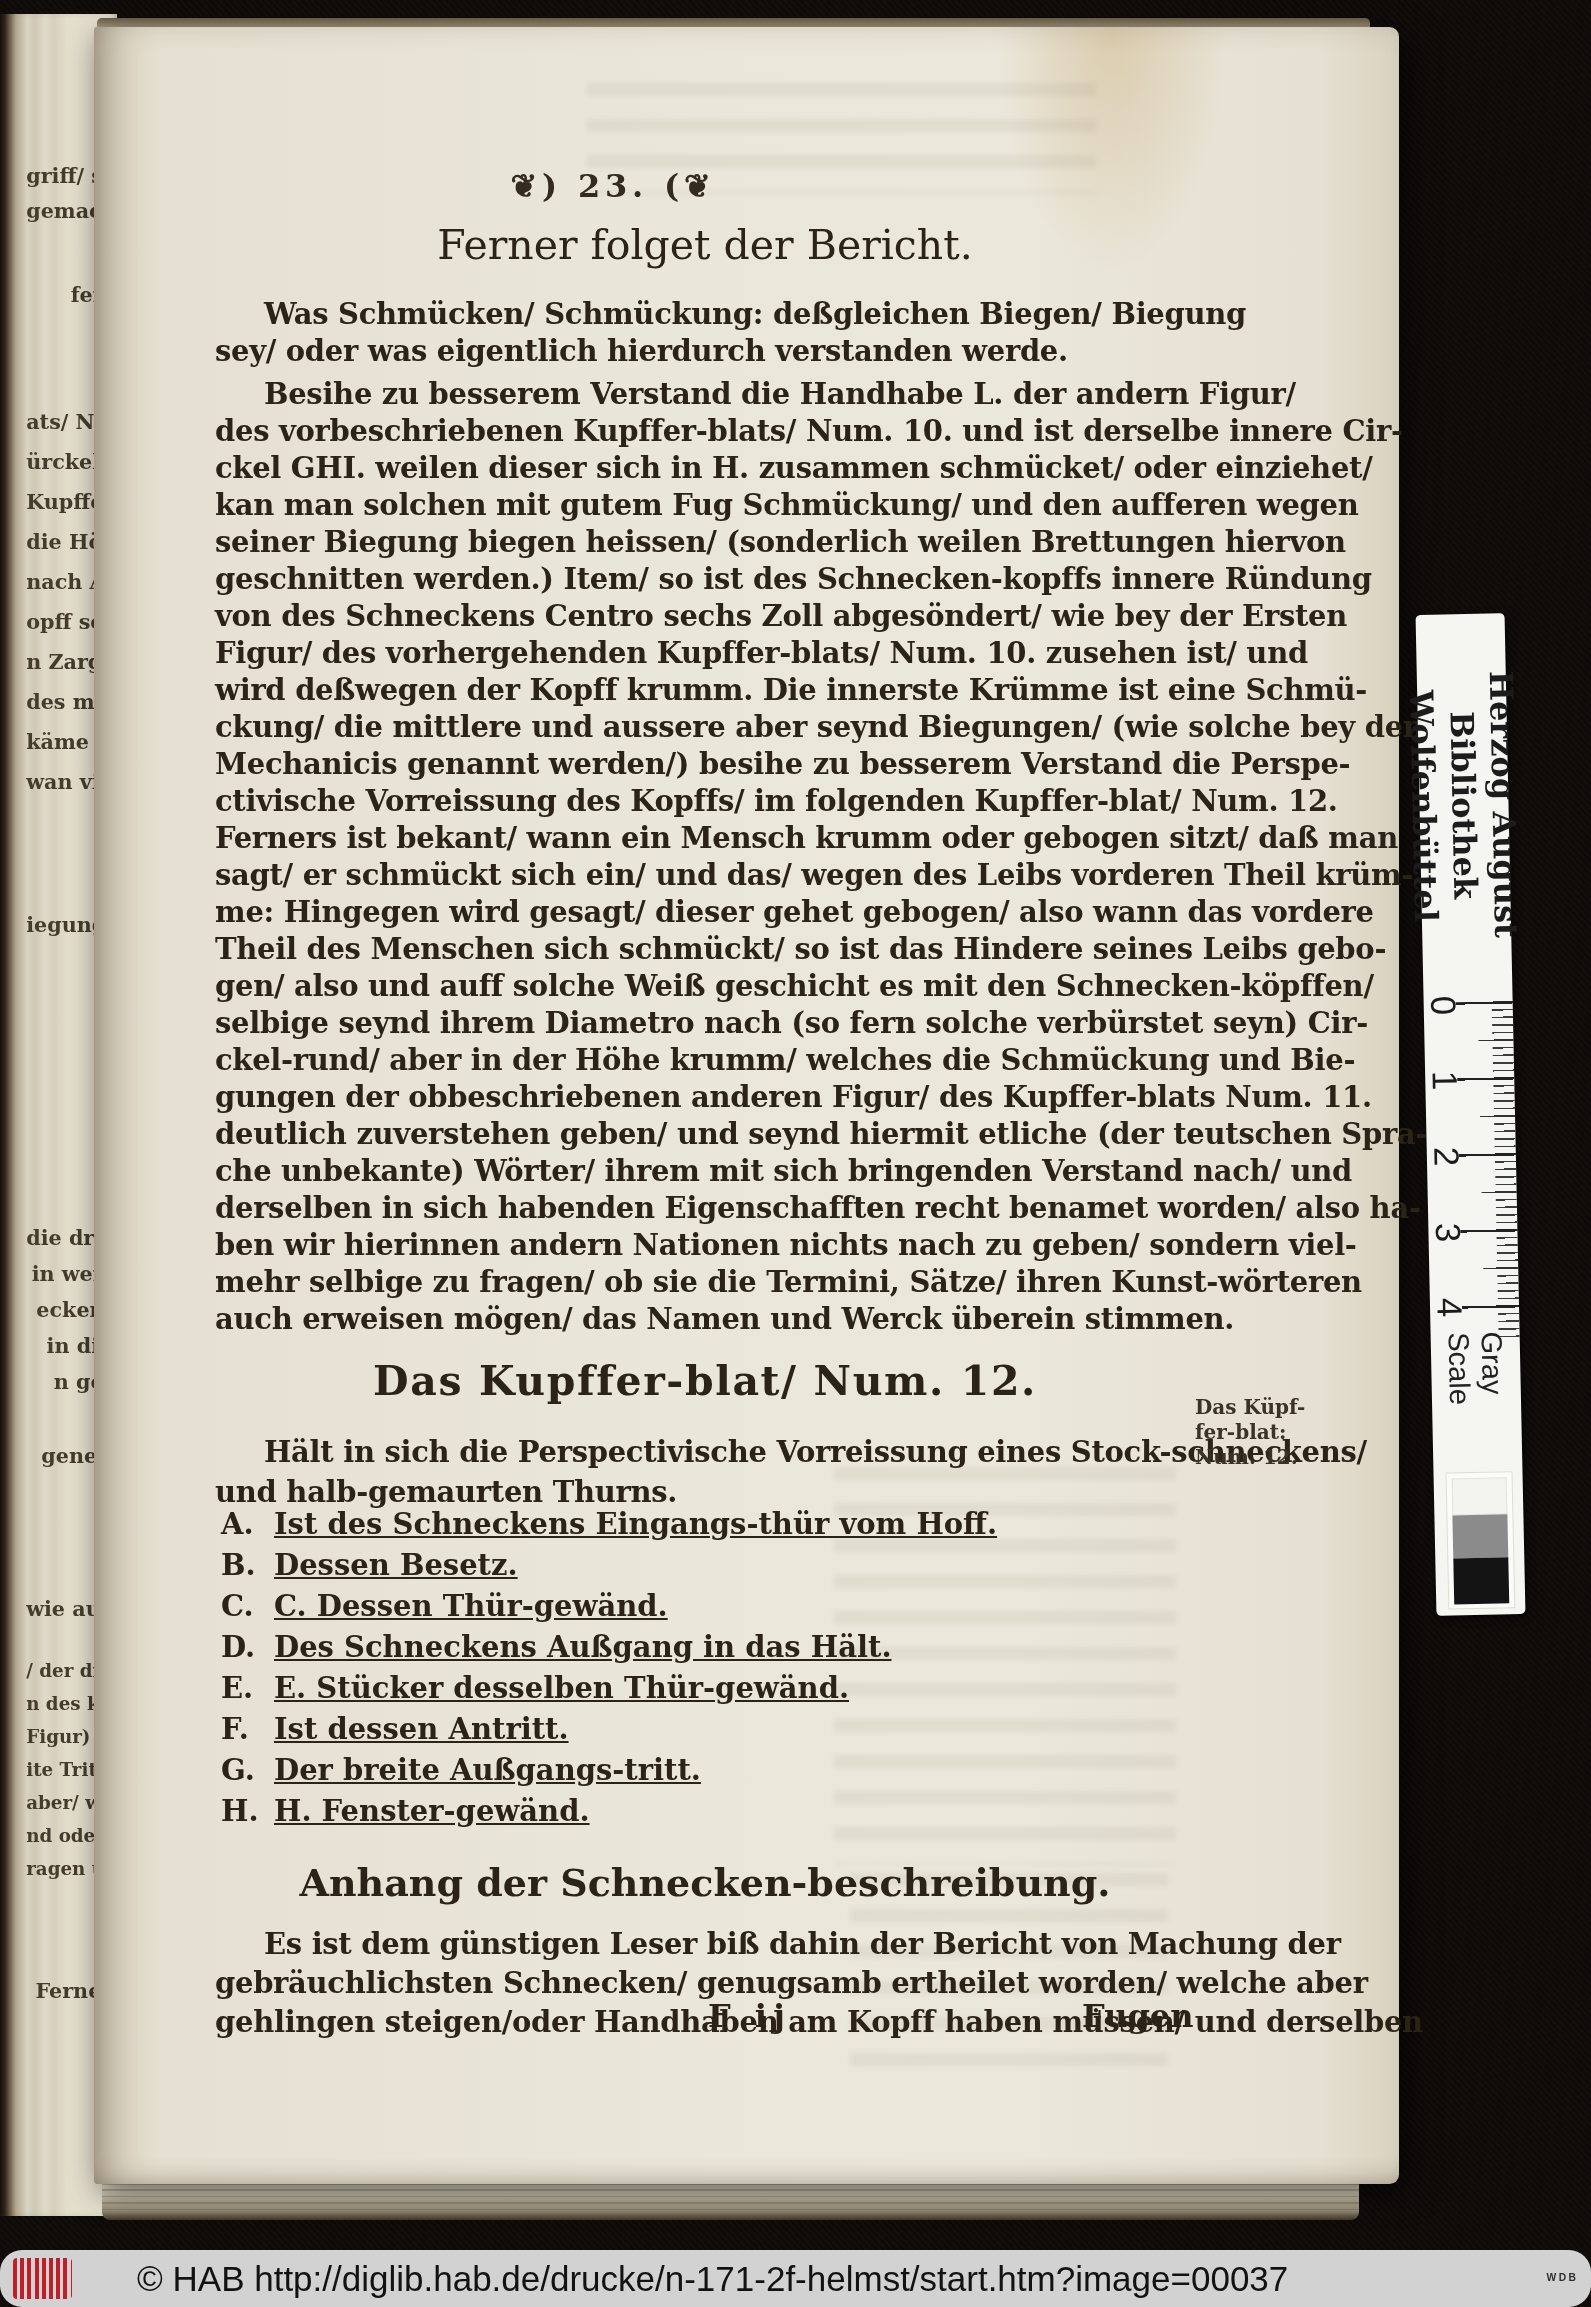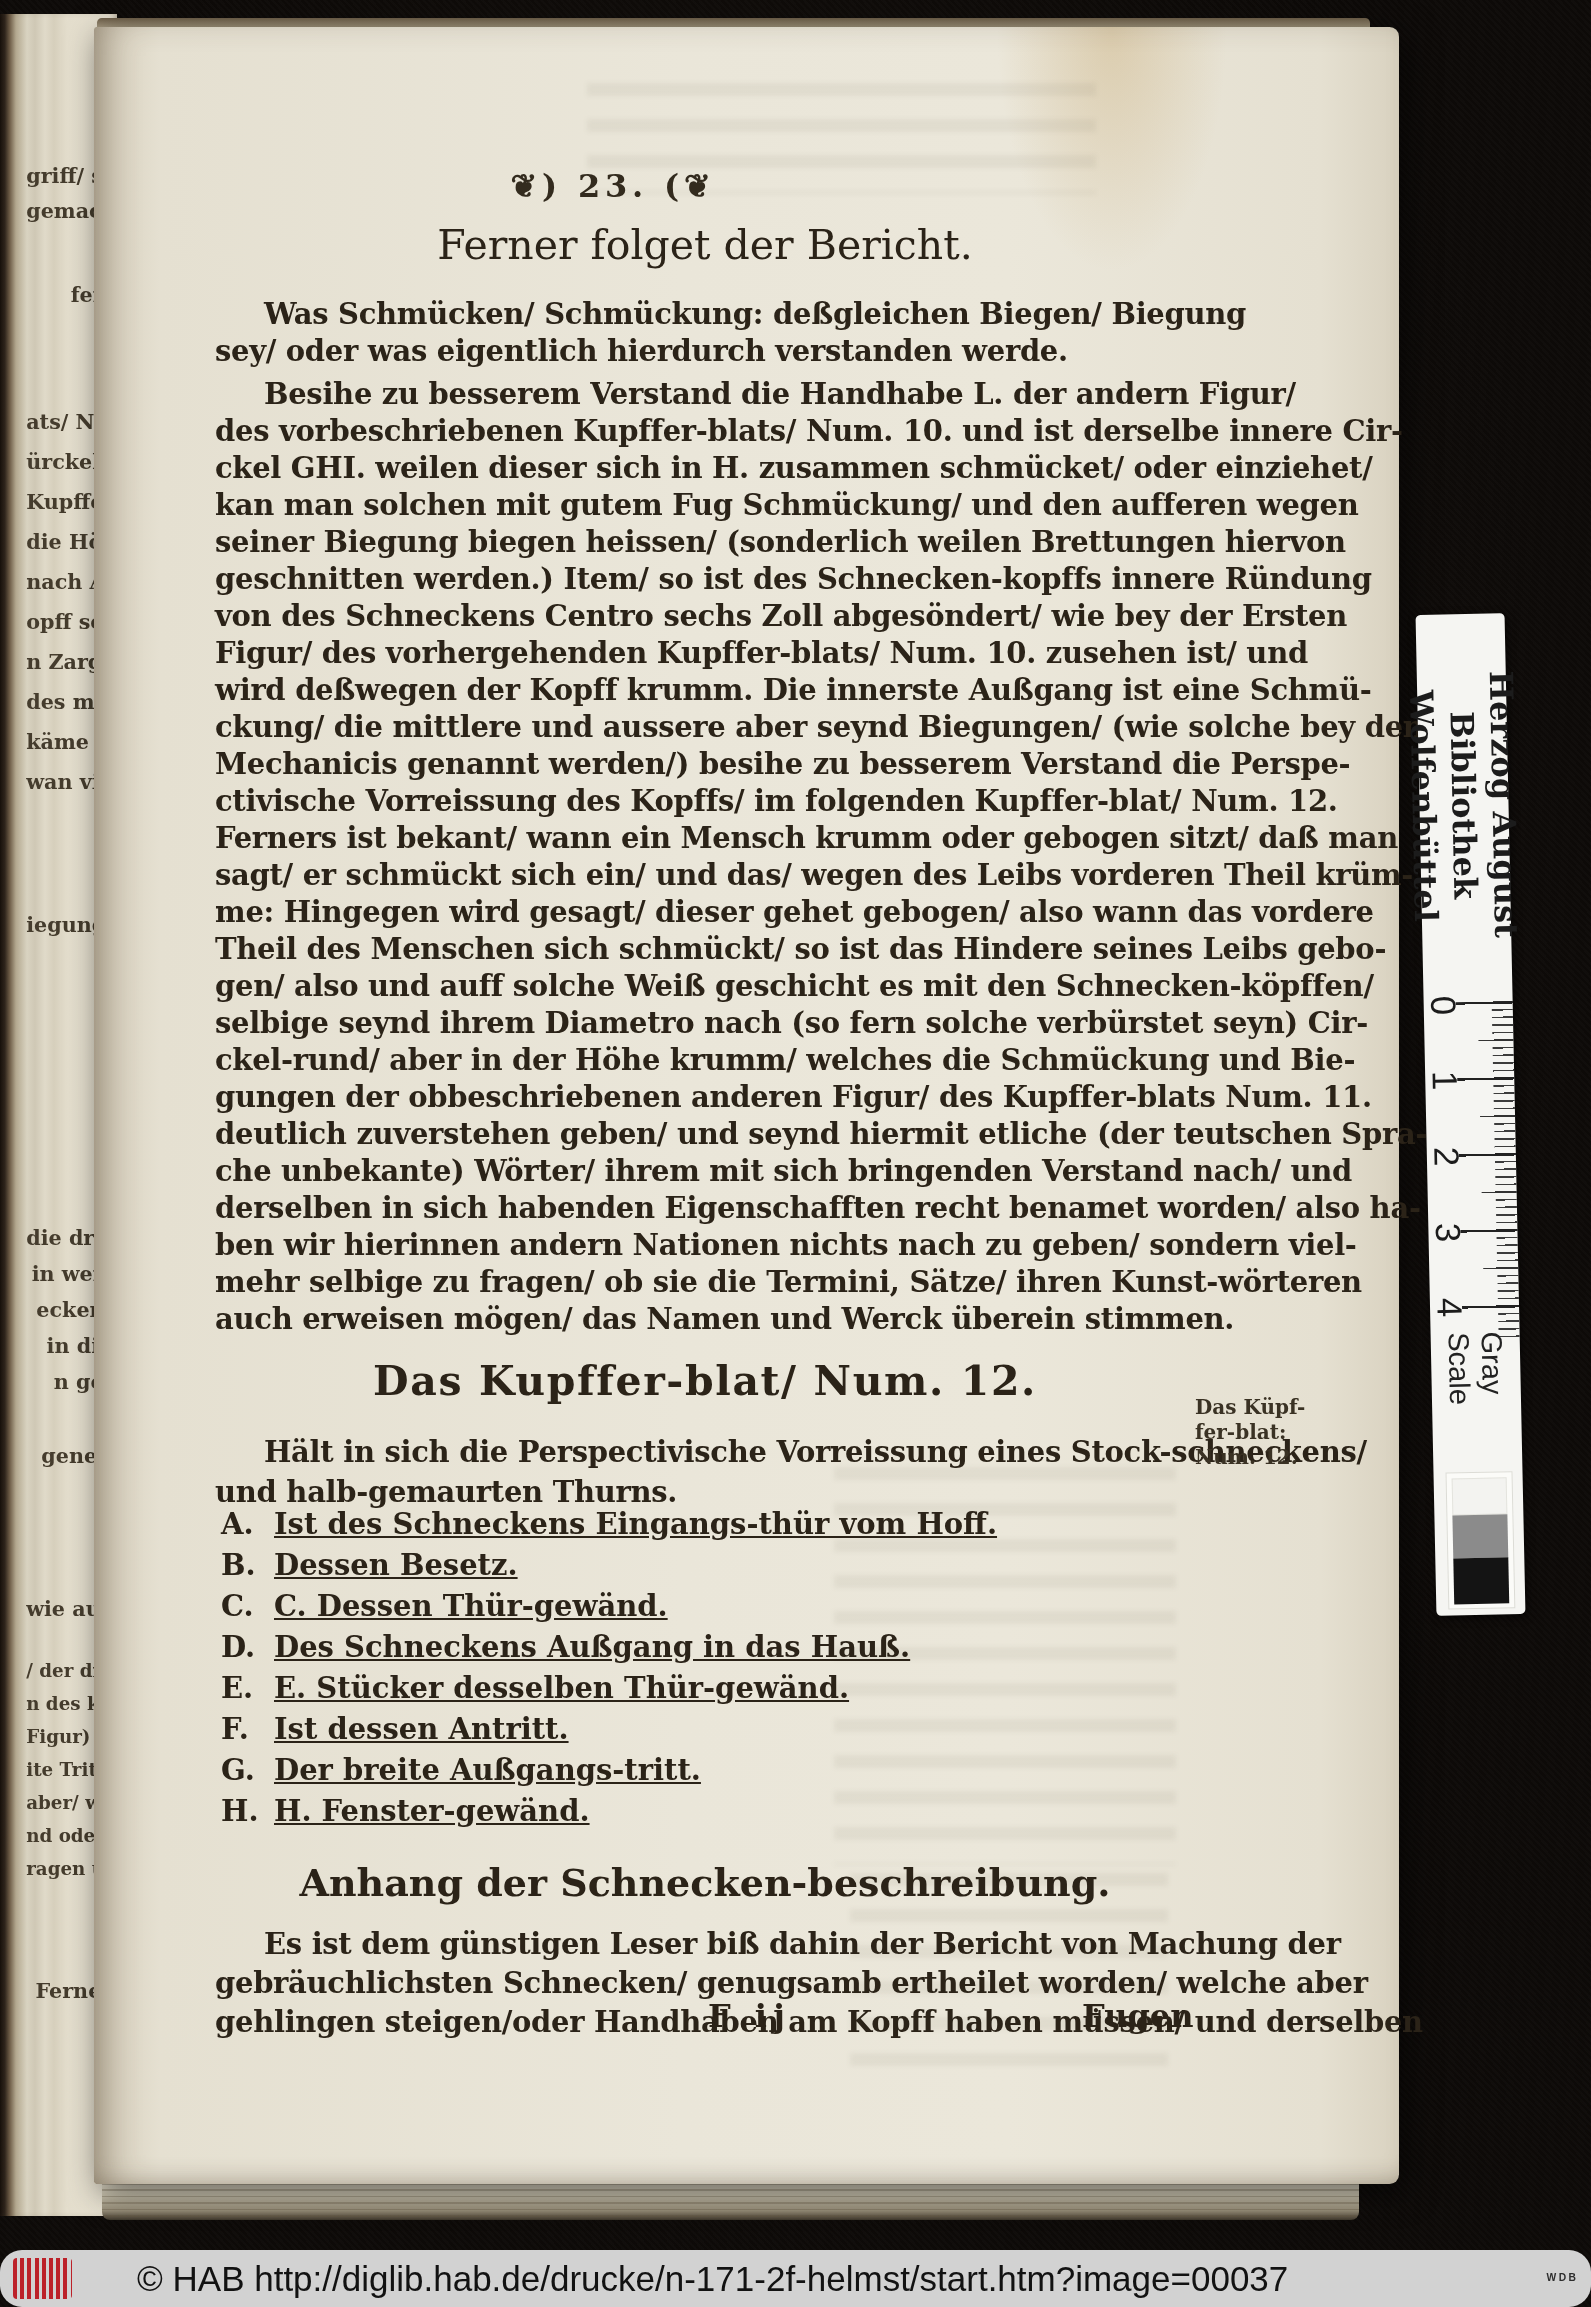--- a/index.html
+++ b/index.html
@@ -161,21 +161,21 @@
 
     <div class="para p2 endleft">
         <div>Besihe zu besserem Verstand die Handhabe L. der andern Figur/</div>
         <div>des vorbeschriebenen Kupffer-blats/ Num. 10. und ist derselbe innere Cir-</div>
         <div>ckel GHI. weilen dieser sich in H. zusammen schmücket/ oder einziehet/</div>
         <div>kan man solchen mit gutem Fug Schmückung/ und den aufferen wegen</div>
         <div>seiner Biegung biegen heissen/ (sonderlich weilen Brettungen hiervon</div>
         <div>geschnitten werden.) Item/ so ist des Schnecken-kopffs innere Ründung</div>
         <div>von des Schneckens Centro sechs Zoll abgesöndert/ wie bey der Ersten</div>
         <div>Figur/ des vorhergehenden Kupffer-blats/ Num. 10. zusehen ist/ und</div>
-        <div>wird deßwegen der Kopff krumm. Die innerste Außgang ist eine Schmü-</div>
+        <div>wird deßwegen der Kopff krumm. Die innerste Krümme ist eine Schmü-</div>
         <div>ckung/ die mittlere und aussere aber seynd Biegungen/ (wie solche bey den</div>
         <div>Mechanicis genannt werden/) besihe zu besserem Verstand die Perspe-</div>
         <div>ctivische Vorreissung des Kopffs/ im folgenden Kupffer-blat/ Num. 12.</div>
         <div>Ferners ist bekant/ wann ein Mensch krumm oder gebogen sitzt/ daß man</div>
         <div>sagt/ er schmückt sich ein/ und das/ wegen des Leibs vorderen Theil krüm-</div>
         <div>me: Hingegen wird gesagt/ dieser gehet gebogen/ also wann das vordere</div>
         <div>Theil des Menschen sich schmückt/ so ist das Hindere seines Leibs gebo-</div>
         <div>gen/ also und auff solche Weiß geschicht es mit den Schnecken-köpffen/</div>
         <div>selbige seynd ihrem Diametro nach (so fern solche verbürstet seyn) Cir-</div>
         <div>ckel-rund/ aber in der Höhe krumm/ welches die Schmückung und Bie-</div>
@@ -198,21 +198,21 @@
     <div class="margin-note">
         <div>Das Küpf-</div>
         <div>fer-blat:</div>
         <div>Num. 12.</div>
       </div>
 
     <div class="list">
       <div class="list-row"><span class="list-letter">A.</span><span>Ist des Schneckens Eingangs-thür vom Hoff.</span></div>
       <div class="list-row"><span class="list-letter">B.</span><span>Dessen Besetz.</span></div>
       <div class="list-row"><span class="list-letter">C.</span><span>C. Dessen Thür-gewänd.</span></div>
-      <div class="list-row"><span class="list-letter">D.</span><span>Des Schneckens Außgang in das Hauß.</span></div>
+      <div class="list-row"><span class="list-letter">D.</span><span>Des Schneckens Außgang in das Hält.</span></div>
       <div class="list-row"><span class="list-letter">E.</span><span>E. Stücker desselben Thür-gewänd.</span></div>
       <div class="list-row"><span class="list-letter">F.</span><span>Ist dessen Antritt.</span></div>
       <div class="list-row"><span class="list-letter">G.</span><span>Der breite Außgangs-tritt.</span></div>
       <div class="list-row"><span class="list-letter">H.</span><span>H. Fenster-gewänd.</span></div>
     </div>
 
     <div class="h3">Anhang der Schnecken-beschreibung.</div>
 
     <div class="para p4">
         <div>Es ist dem günstigen Leser biß dahin der Bericht von Machung der</div>

